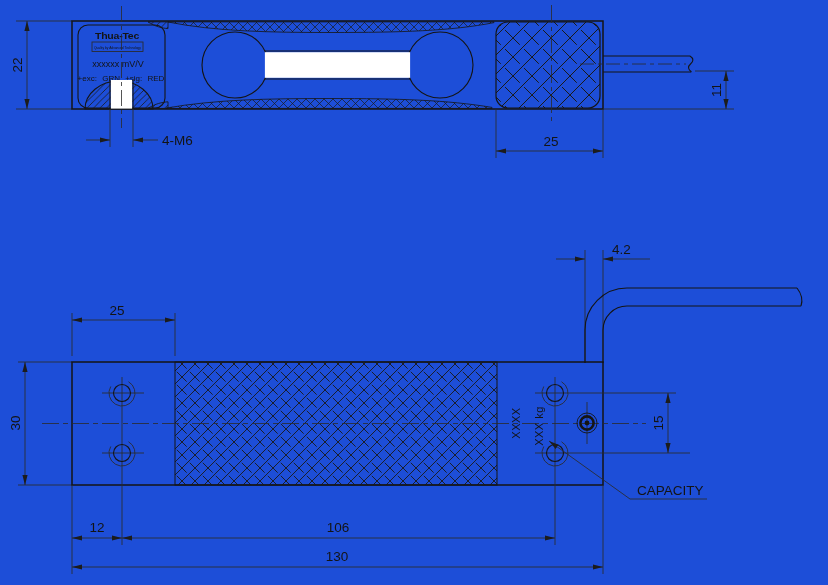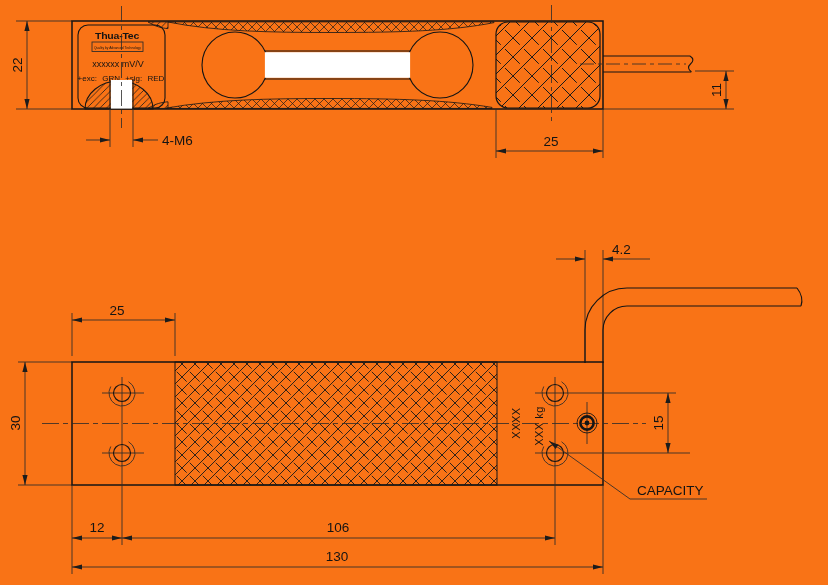--- a/index.html
+++ b/index.html
@@ -1,16 +1,16 @@
 <!DOCTYPE html>
 <html><head>
 <meta charset="utf-8">
 <style>
   html,body{margin:0;padding:0;background:#ffffff;}
-  .stage{width:828px;height:585px;background:#f97316;position:relative;overflow:hidden;}
+  .stage{width:828px;height:585px;background:#1d4ed8;position:relative;overflow:hidden;}
   svg{display:block;}
   text{fill:#141414;font-family:"Liberation Sans",sans-serif;}
   .dim{font-size:13.5px;}
   .dimMid{font-size:13.5px;text-anchor:middle;}
   .plate-brand{font-size:9.5px;font-weight:bold;text-anchor:middle;letter-spacing:-0.2px;}
   .plate-tag{font-size:4.3px;text-anchor:middle;}
   .plate-txt{font-size:9px;text-anchor:middle;}
   .plate-wire{font-size:8px;text-anchor:middle;word-spacing:3px;}
   .mark{font-size:11px;text-anchor:middle;letter-spacing:0.5px;}
   .ol{stroke:#151515;stroke-width:1.5;fill:none;}

